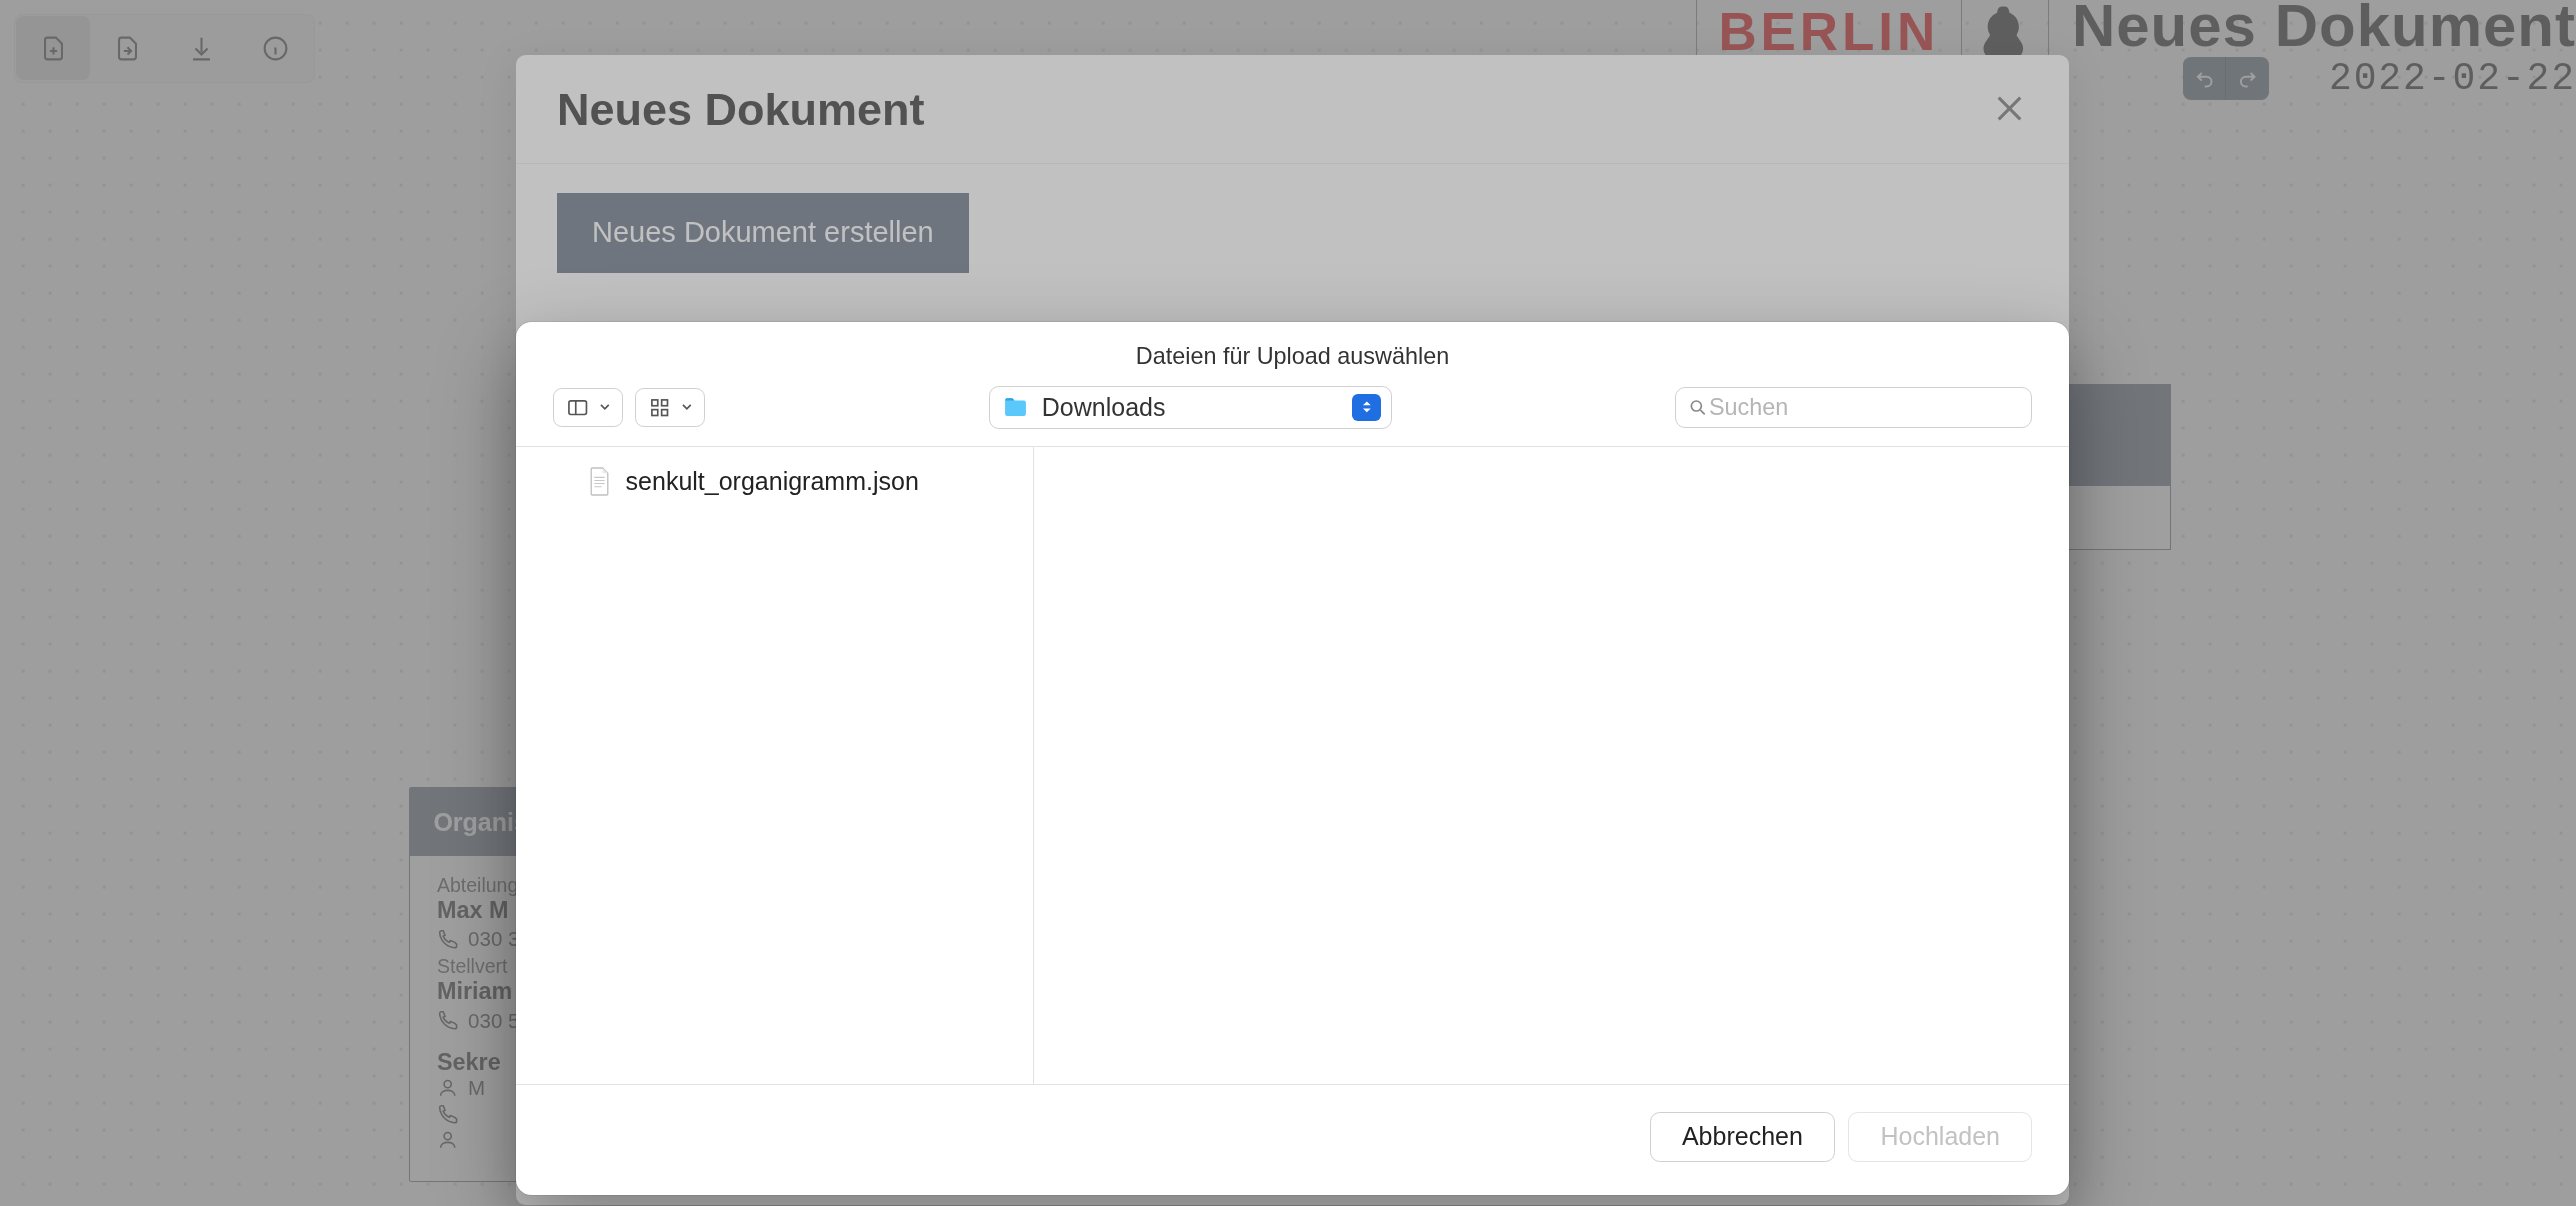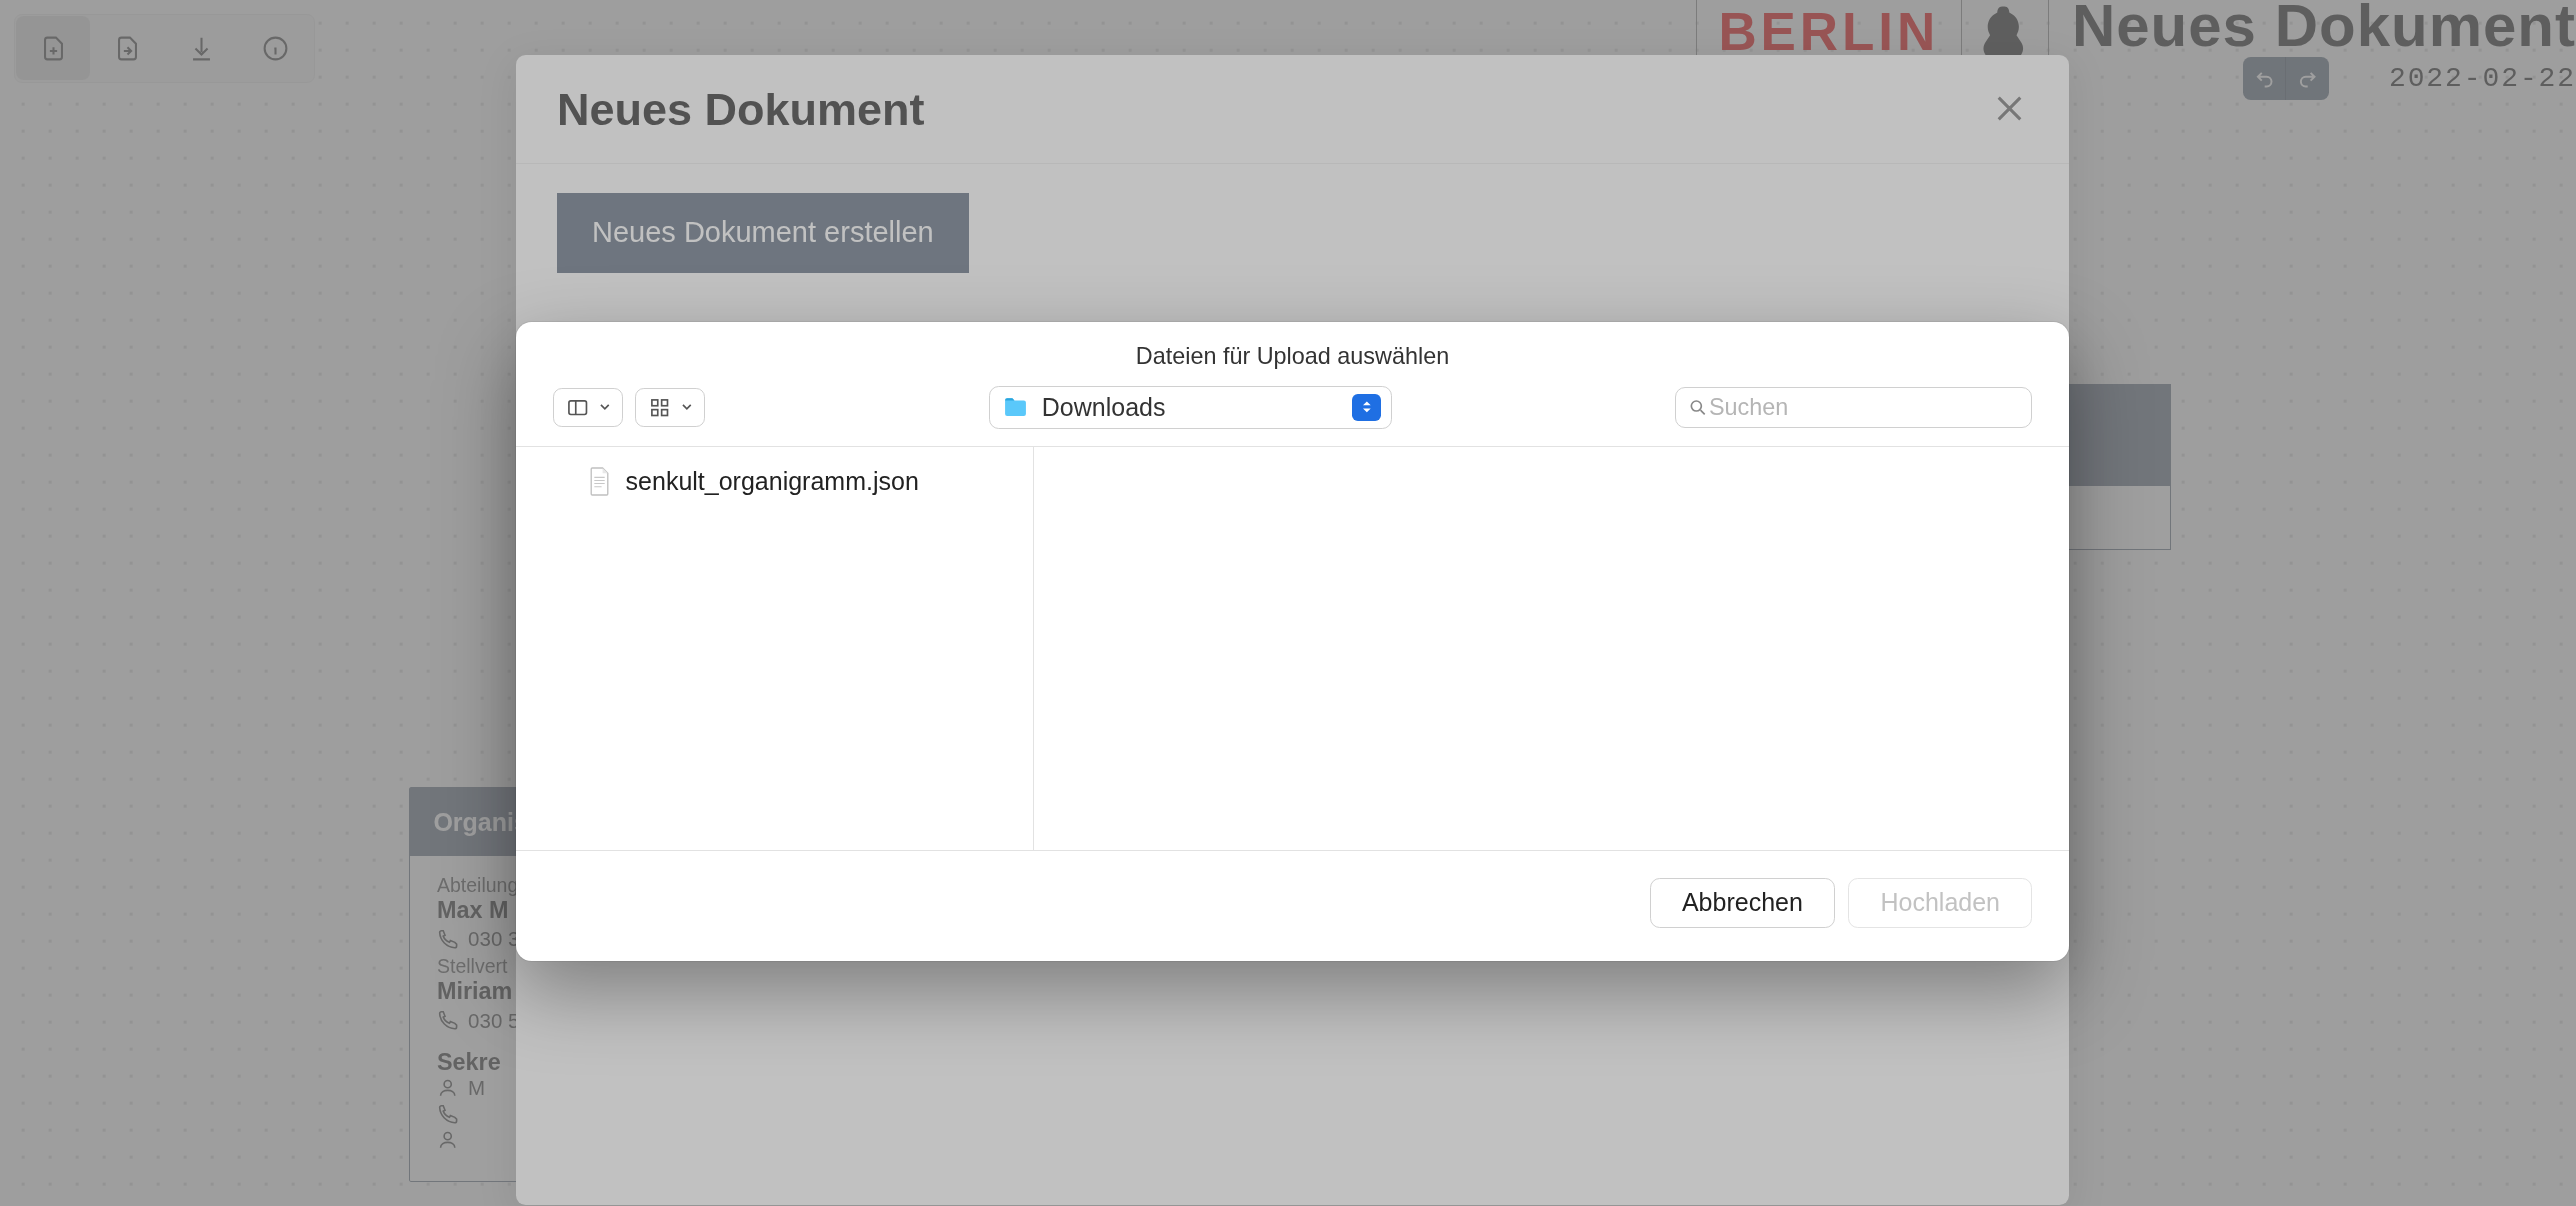--- a/index.html
+++ b/index.html
@@ -99,21 +99,21 @@
 .icon-pill {
   background: #5f6f80;
   border-radius: 7.8px;
   width: 43px; height: 43px;
   display: flex; align-items: center; justify-content: center;
 }
 .icon-pill-group { display: flex; }
 .icon-pill-group .icon-pill:first-child { border-radius: 7.8px 0 0 7.8px; border-right: 1px solid #4b5a6a; }
 .icon-pill-group .icon-pill:last-child  { border-radius: 0 7.8px 7.8px 0; }
 .icon-pill svg { width: 23.4px; height: 23.4px; stroke: #fff; fill: none; stroke-width: 2; }
-.doc-date { font-size: 28px; letter-spacing: 1.9px; font-family: "Courier New", monospace; color: #222; margin-left: 44px; }
+.doc-date { font-size: 38px; letter-spacing: 1.9px; font-family: "Courier New", monospace; color: #222; margin-left: 44px; }
 
 
 .org-card {
   position: absolute;
   top: 787px; left: 409px;
   width: 429px;
   background: #fff;
   border: 1.9px solid #667486;
   border-radius: 1.9px;
   font-size: 21.4px;
@@ -183,21 +183,21 @@
 .overlay2 {
   position: absolute; inset: 0;
   background: rgba(120,120,120,0.46);
 }
 
 
 .picker {
   position: absolute;
   top: 322px; left: 516px;
   width: 1553px;
-  height: 639px;
+  height: 873px;
   background: #fff;
   border-radius: 15.6px;
   box-shadow: 0 29px 78px rgba(0,0,0,0.35), 0 0 0 1px rgba(0,0,0,0.06);
   display: flex;
   flex-direction: column;
 }
 .picker-title {
   text-align: center;
   font-size: 23.4px;
   color: #333;

